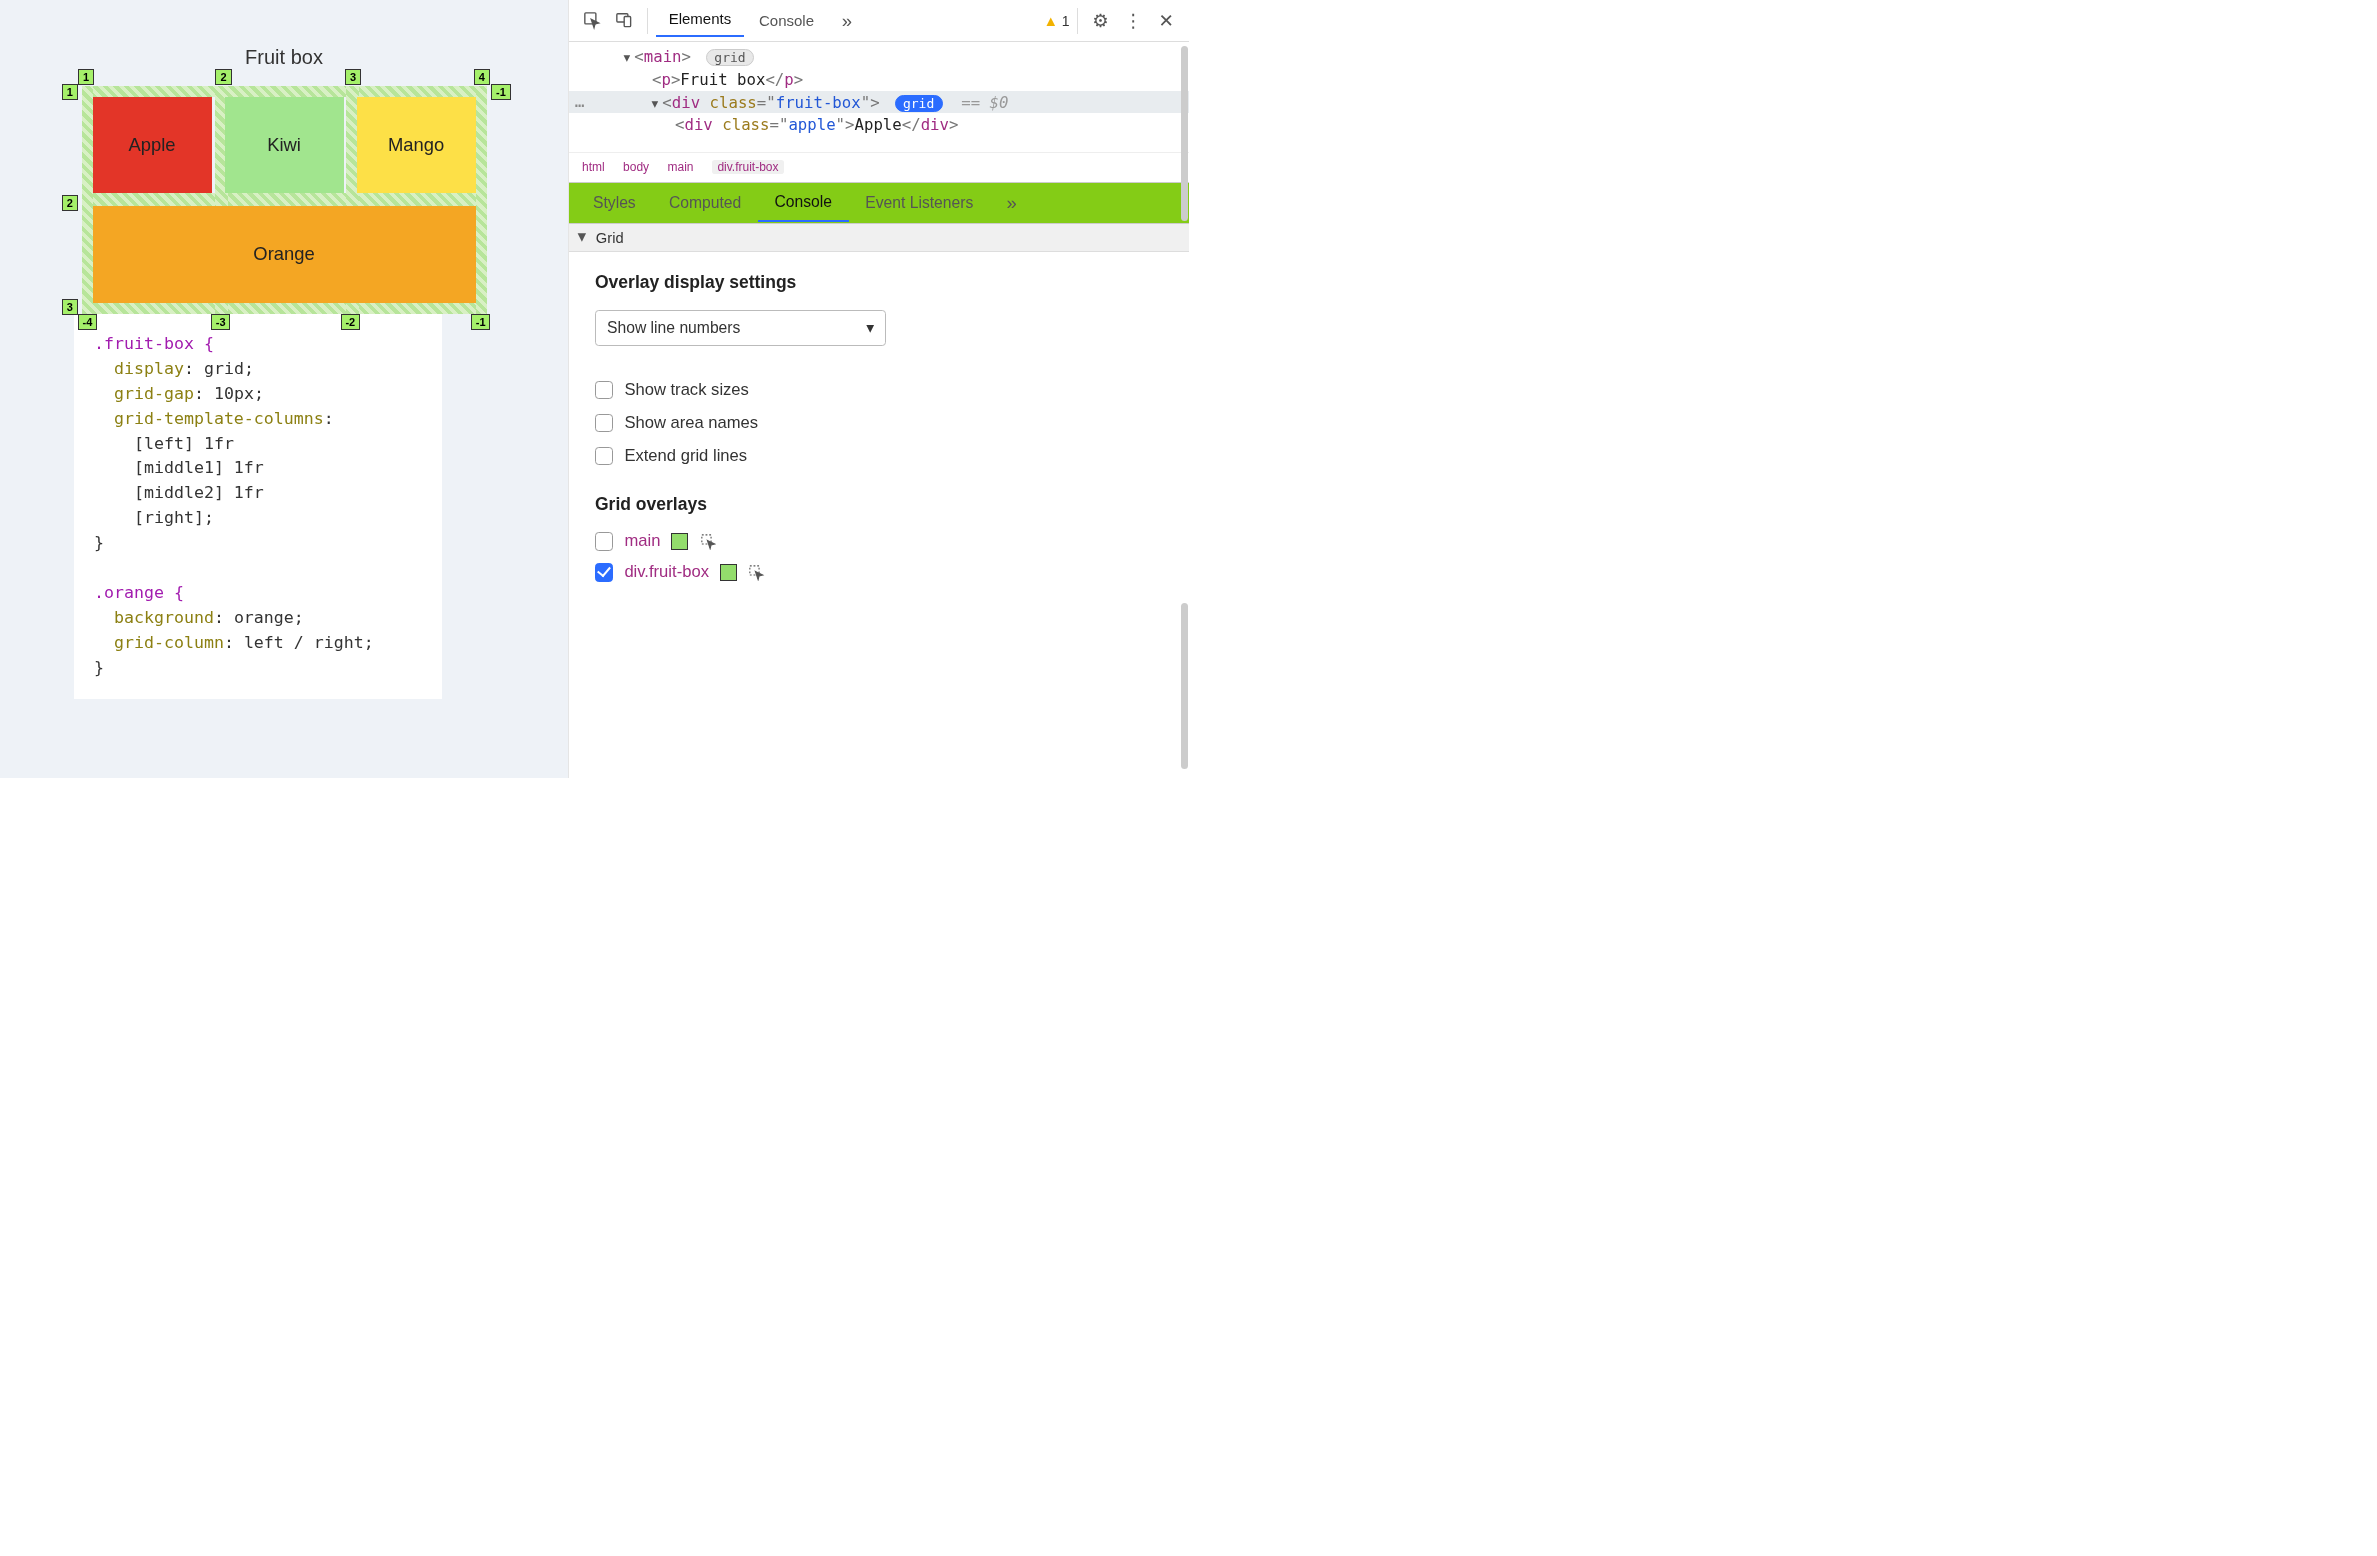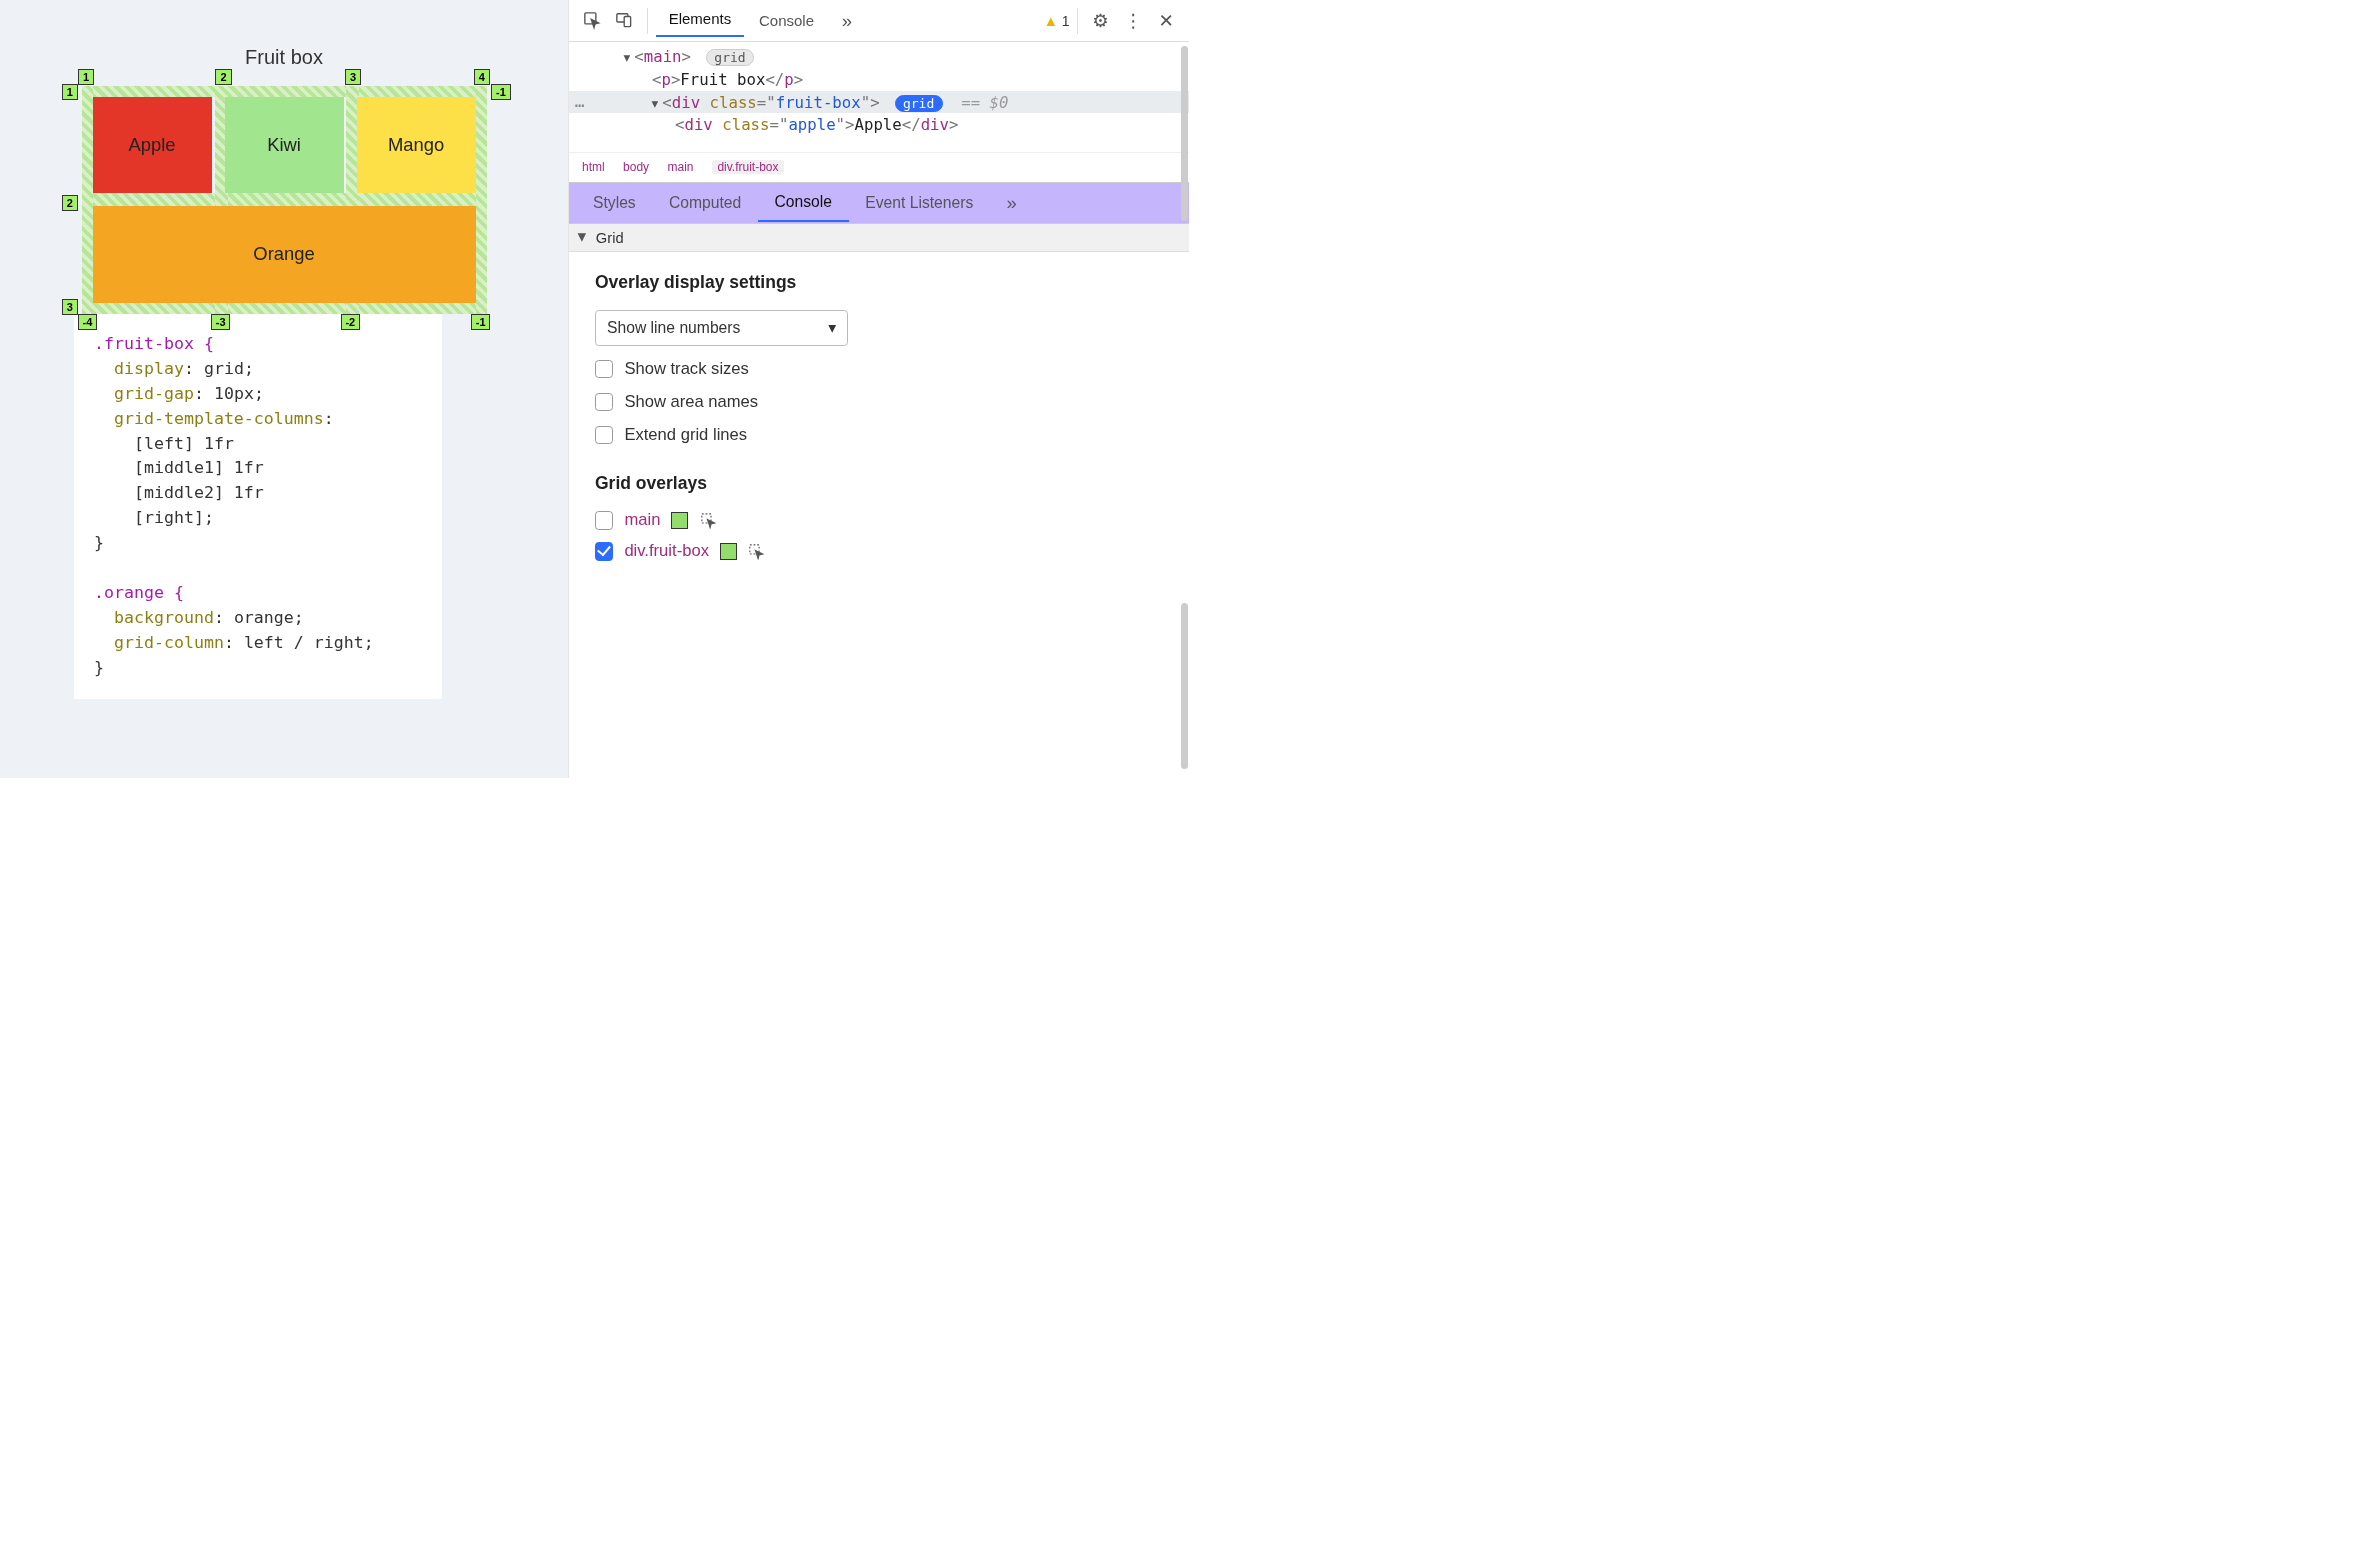--- a/index.html
+++ b/index.html
@@ -136,32 +136,32 @@
   .pill{display:inline-block;background:#e8e8e8;border:0.9px solid #ccc;border-radius:9.2px;padding:0 7.4px;font-size:13px;color:#555;margin-left:5.5px;vertical-align:middle;}
   .pill.blue{background:#2b6cff;color:#fff;border-color:#2b6cff;}
   .eq0{color:#999;margin-left:9.2px;font-style:italic;}
   .breadcrumb{
     display:flex;gap:18.4px;padding:7.4px 13px;border-top:0.9px solid #eee;font-size:12px;color:#a02c82;
     border-bottom:0.9px solid #ccc;
   }
   .breadcrumb .cr{cursor:pointer;}
   .breadcrumb .cr.current{background:#f0f0f0;color:#a02c82;padding:0 5.5px;border-radius:2.8px;}
   .sub-tabs{
-    display:flex;align-items:center;border-bottom:0.9px solid #ccc;background:#c4b5fd;padding-left:7.4px;
+    display:flex;align-items:center;border-bottom:0.9px solid #ccc;background:#84cc16;padding-left:7.4px;
   }
   .sub-tab{padding:9.2px 16.6px;font-size:15.7px;color:#555;cursor:pointer;}
   .sub-tab.active{color:#111;border-bottom:2.8px solid #2b6cff;font-weight:500;}
   .section-hdr{
     background:#f0f0f0;border-bottom:0.9px solid #ddd;padding:5.5px 9.2px;font-size:14.7px;color:#333;display:flex;align-items:center;gap:5.5px;
   }
   .section-body{padding:14.7px 26px;}
   .sub-section-title{font-size:17.5px;font-weight:600;color:#222;margin:5.5px 0 16.6px 0;}
   .select-box{
     display:flex;align-items:center;justify-content:space-between;
-    border:0.9px solid #bbb;border-radius:3.7px;padding:7.4px 11px;width:253px;font-size:15.7px;color:#333;margin-bottom:13px;
+    border:0.9px solid #bbb;border-radius:3.7px;padding:7.4px 11px;width:291px;font-size:15.7px;color:#333;margin-bottom:34px;
     cursor:pointer;
   }
   .chk-row{display:flex;align-items:center;gap:11px;font-size:16.6px;color:#333;margin:13px 0;}
   .chk{
     width:18.4px;height:18.4px;border:1.8px solid #999;border-radius:3.7px;display:inline-block;flex-shrink:0;
   }
   .chk.checked{
     background:#2b6cff;border-color:#2b6cff;position:relative;
   }
   .chk.checked::after{

